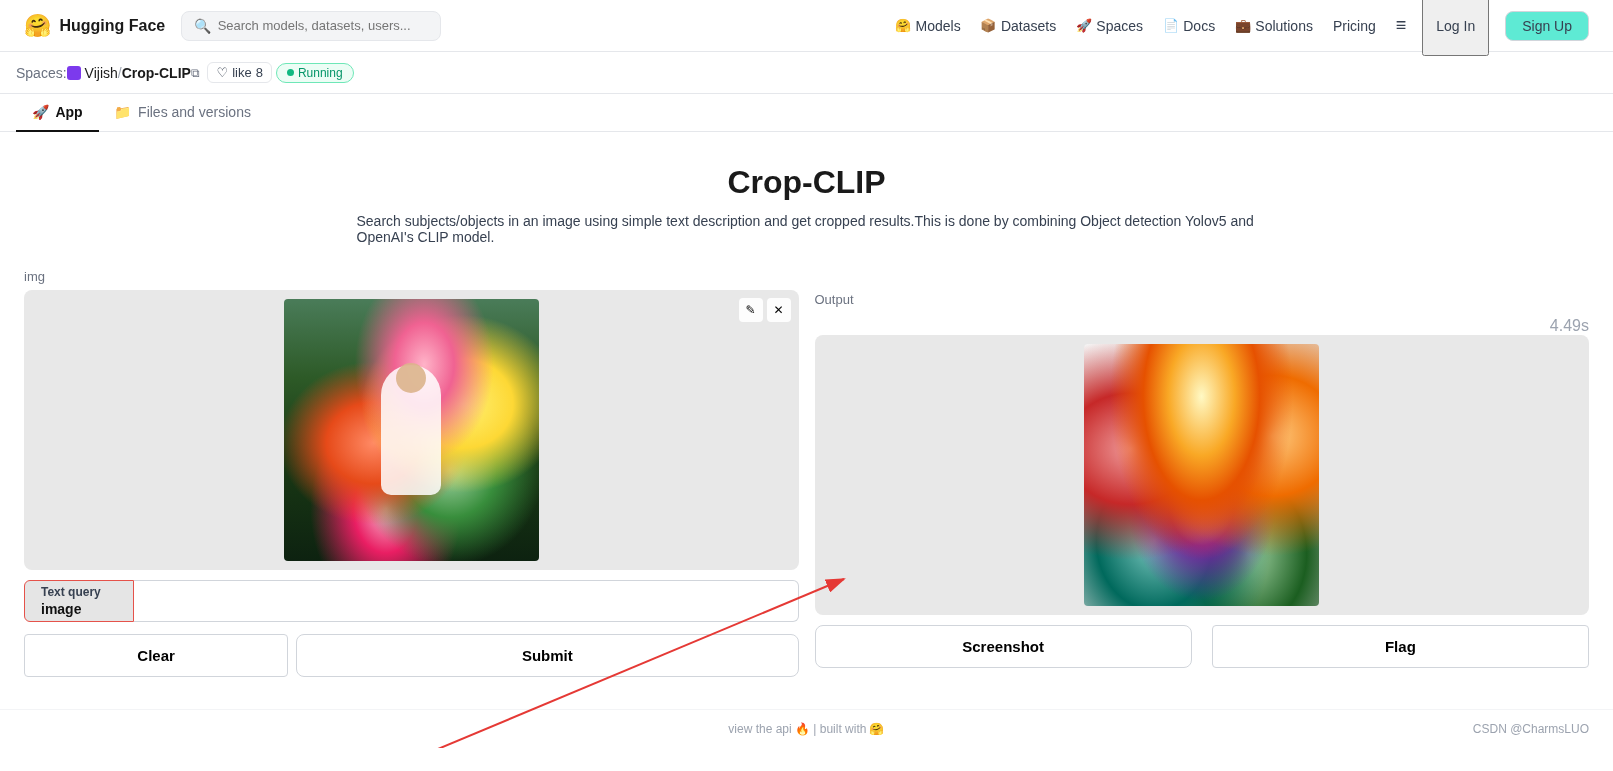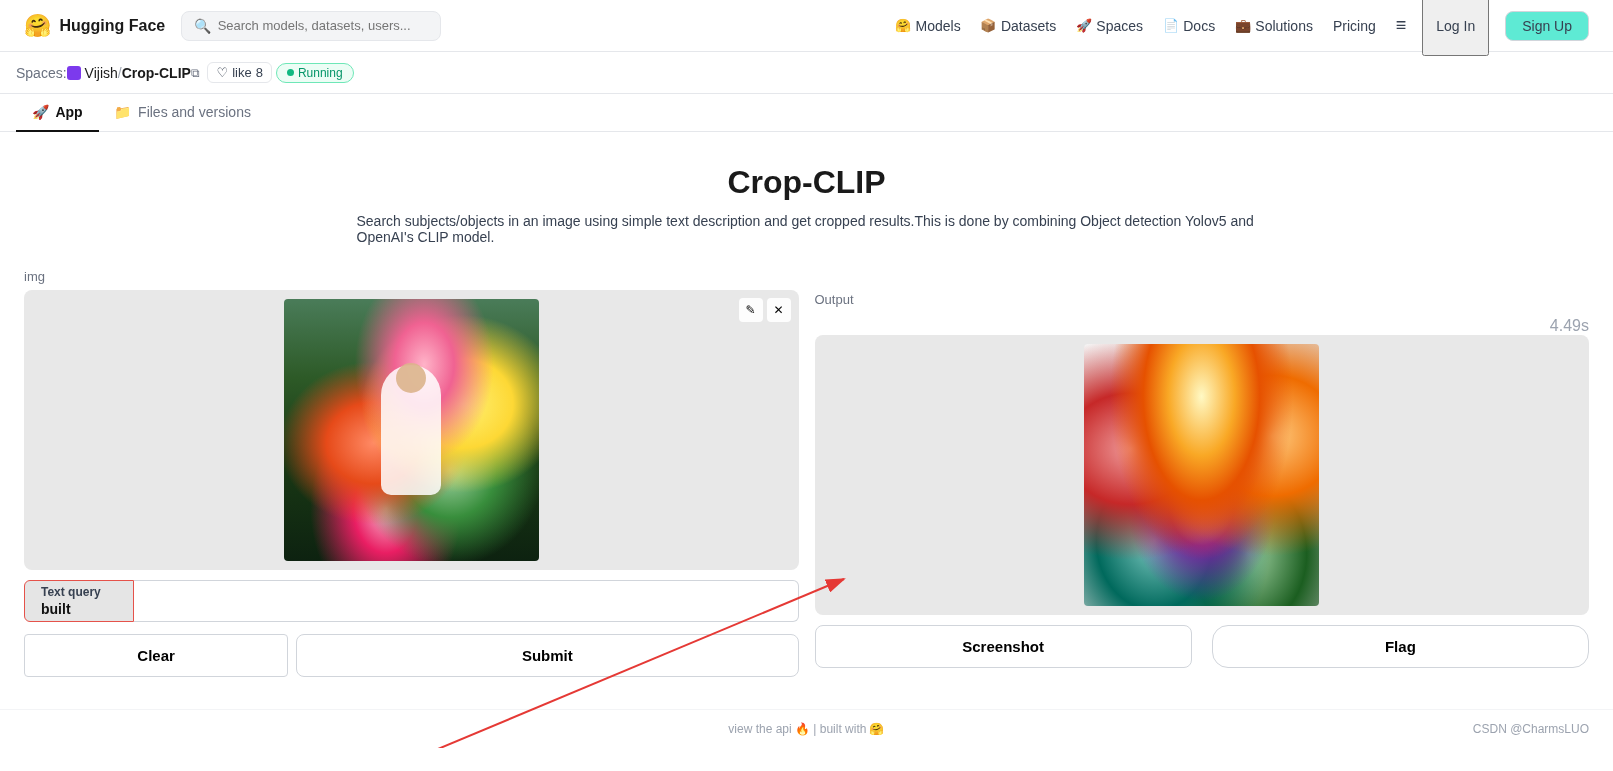--- a/index.html
+++ b/index.html
@@ -58,21 +58,21 @@
     .text-query-input { flex: 1; border: 1px solid #d1d5db; border-left: none; border-radius: 0 6px 6px 0; padding: 8px 12px; font-size: 14px; outline: none; }
 
     
     .btn-row { display: flex; gap: 8px; margin-top: 12px; }
     .btn-clear { flex: 1; padding: 12px; border: 1px solid #d1d5db; border-radius: 4px; background: #fff; font-size: 15px; font-weight: 600; cursor: pointer; }
     .btn-submit { flex: 2; padding: 12px; border: 1px solid #d1d5db; border-radius: 8px; background: #fff; font-size: 15px; font-weight: 600; cursor: pointer; }
 
     
     .output-btn-row { display: flex; gap: 20px; margin-top: 10px; }
     .btn-screenshot { flex: 1; padding: 12px; border: 1px solid #d1d5db; border-radius: 8px; background: #fff; font-size: 15px; font-weight: 600; cursor: pointer; }
-    .btn-flag { flex: 1; padding: 12px; border: 1px solid #d1d5db; border-radius: 16px; background: #fff; font-size: 15px; font-weight: 600; cursor: pointer; }
+    .btn-flag { flex: 1; padding: 12px; border: 1px solid #d1d5db; border-radius: 4px; background: #fff; font-size: 15px; font-weight: 600; cursor: pointer; }
 
     
     .footer { text-align: center; padding: 12px; font-size: 12px; color: #9ca3af; border-top: 1px solid #f3f4f6; margin-top: 8px; position: relative; }
     .footer-right { position: absolute; right: 24px; bottom: 12px; font-size: 12px; color: #9ca3af; }
 
     .panels-wrapper { position: relative; }
   </style>
 </head>
 <body>
 
@@ -184,21 +184,21 @@
             </button>
             <button class="img-ctrl-btn">
               <span>✕</span>
             </button>
           </div>
         </div>
 
         <div class="text-query-section">
           <div class="text-query-label-box">
             <div class="text-query-label">Text query</div>
-            <div class="text-query-value">built</div>
+            <div class="text-query-value">image</div>
           </div>
           <input class="text-query-input" type="text" value="" style="">
         </div>
 
         <div class="btn-row">
           <button class="btn-clear">Clear</button>
           <button class="btn-submit">Submit</button>
         </div>
       </div>
 

